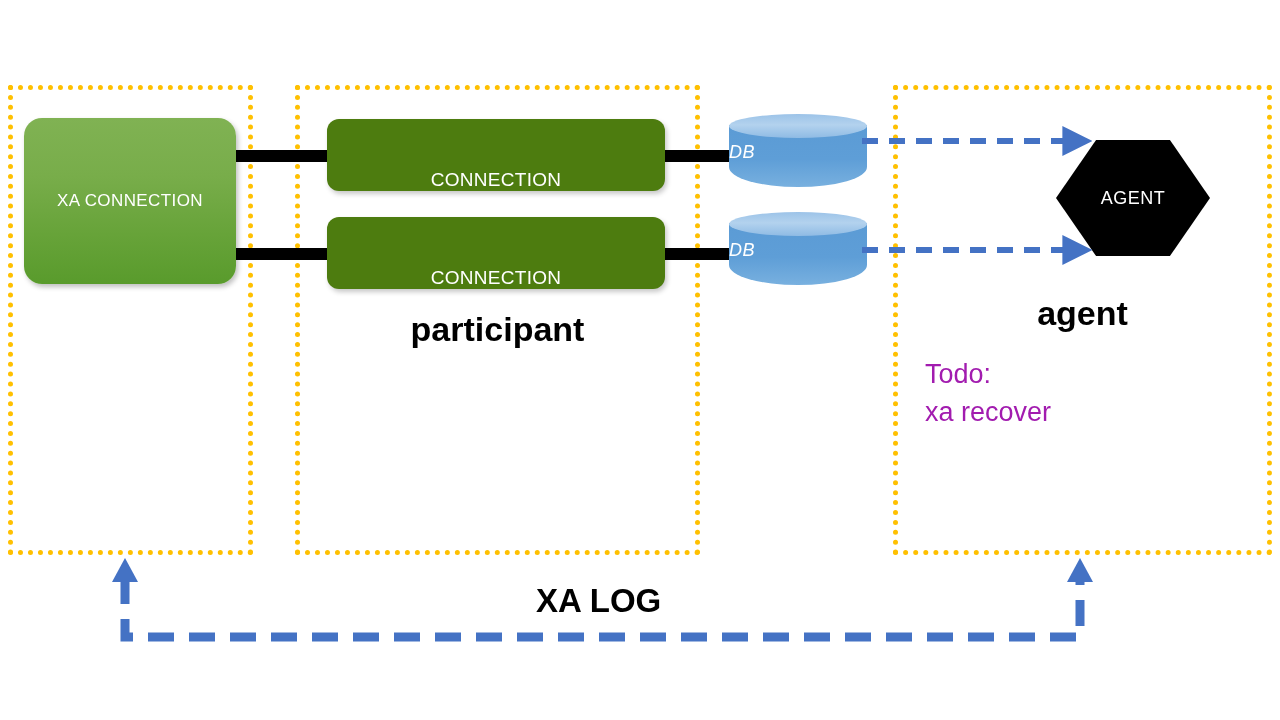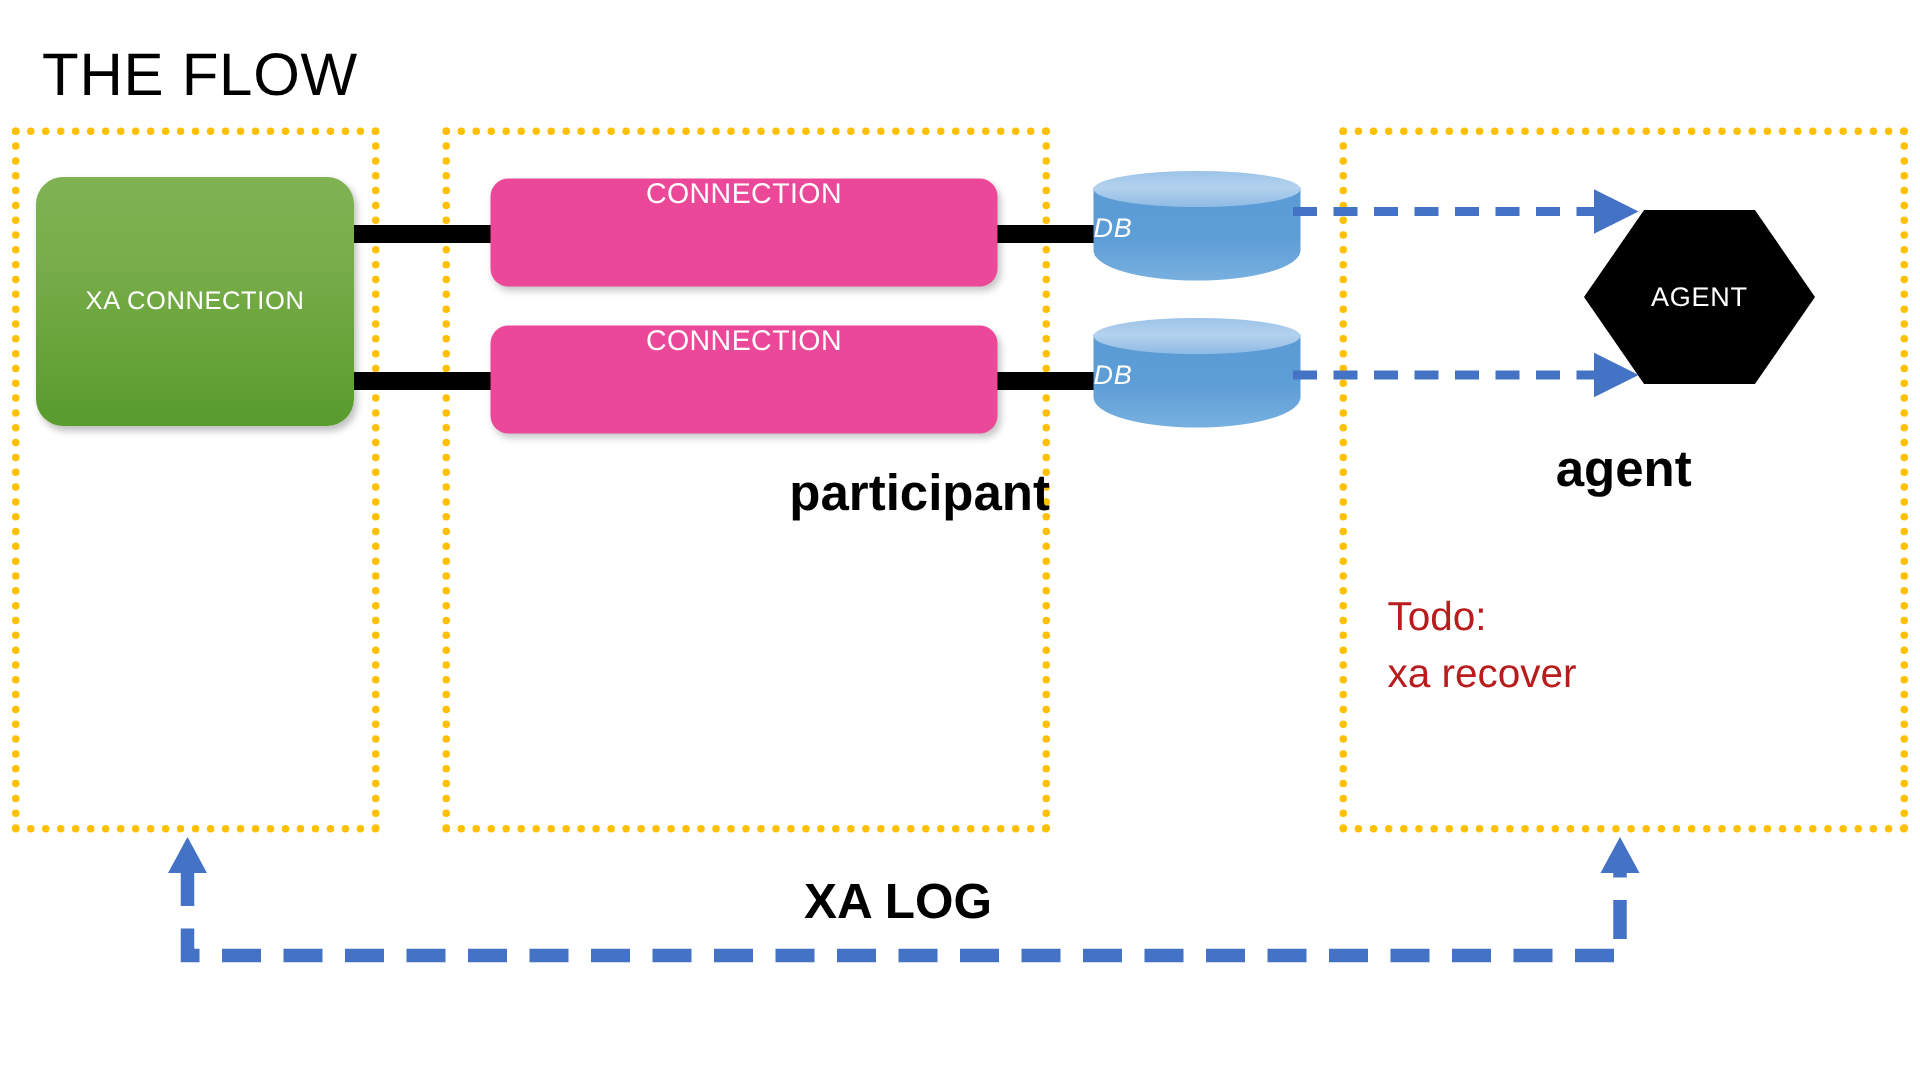--- a/index.html
+++ b/index.html
@@ -68,24 +68,24 @@
     letter-spacing: 0.4px;
     white-space: nowrap;
   }
 
   
   .conn-box {
     position: absolute;
     width: 338px;
     height: 72px;
     border-radius: 12px;
-    background: #ec4899;
+    background: #4d7c0f;
     box-shadow: 2px 3px 5px rgba(0,0,0,0.22);
     display: flex;
-    align-items: flex-start;
+    align-items: flex-end;
     justify-content: center;
   }
   .conn-box .lbl {
     color: #ffffff;
     font-size: 19px;
     letter-spacing: 0.3px;
     white-space: nowrap;
   }
   #conn-1 { left: 327px; top: 119px; }
   #conn-2 { left: 327px; top: 217px; }
@@ -165,23 +165,22 @@
     letter-spacing: 0.5px;
   }
 
   
   .todo {
     position: absolute;
     left: 925px;
     top: 355px;
     font-size: 27px;
     line-height: 38px;
-    color: #b91c1c;
-    white-space: nowrap;
-    margin-top: 37px;
+    color: #a21caf;
+    white-space: nowrap;
   }
 
   
   .xalog-label {
     position: absolute;
     left: 536px;
     top: 582px;
     font-size: 33px;
     font-weight: bold;
     color: #000000;
@@ -196,21 +195,20 @@
     width: 1280px;
     height: 720px;
     pointer-events: none;
   }
 </style>
 </head>
 <body>
 
 <div id="canvas">
 
-  <div class="title">THE FLOW</div>
 
   <div class="group-box" id="group-coordinator" style="left:8px; top:85px; width:245px; height:470px;"></div>
   <div class="group-box" id="group-participant" style="left:295px; top:85px; width:405px; height:470px;"></div>
   <div class="group-box" id="group-agent" style="left:893px; top:85px; width:379px; height:470px;"></div>
 
   <div class="conn-line" id="bar-xa-1"></div>
   <div class="conn-line" id="bar-xa-2"></div>
   <div class="conn-line" id="bar-db-1"></div>
   <div class="conn-line" id="bar-db-2"></div>
 
@@ -235,21 +233,21 @@
     <div class="shadow"></div>
     <div class="body"></div>
     <div class="top"></div>
     <div class="lbl">DB</div>
   </div>
 
   <div class="agent-hex">
     <span class="lbl">AGENT</span>
   </div>
 
-  <div class="group-caption" style="left:295px; top:310px; width:405px;text-align:right;">participant</div>
+  <div class="group-caption" style="left:295px; top:310px; width:405px;">participant</div>
   <div class="group-caption" style="left:893px; top:294px; width:379px;">agent</div>
 
   <div class="todo">
     <div>Todo:</div>
     <div>xa recover</div>
   </div>
 
   <div class="xalog-label">XA LOG</div>
 
   <svg id="arrows" viewBox="0 0 1280 720">

